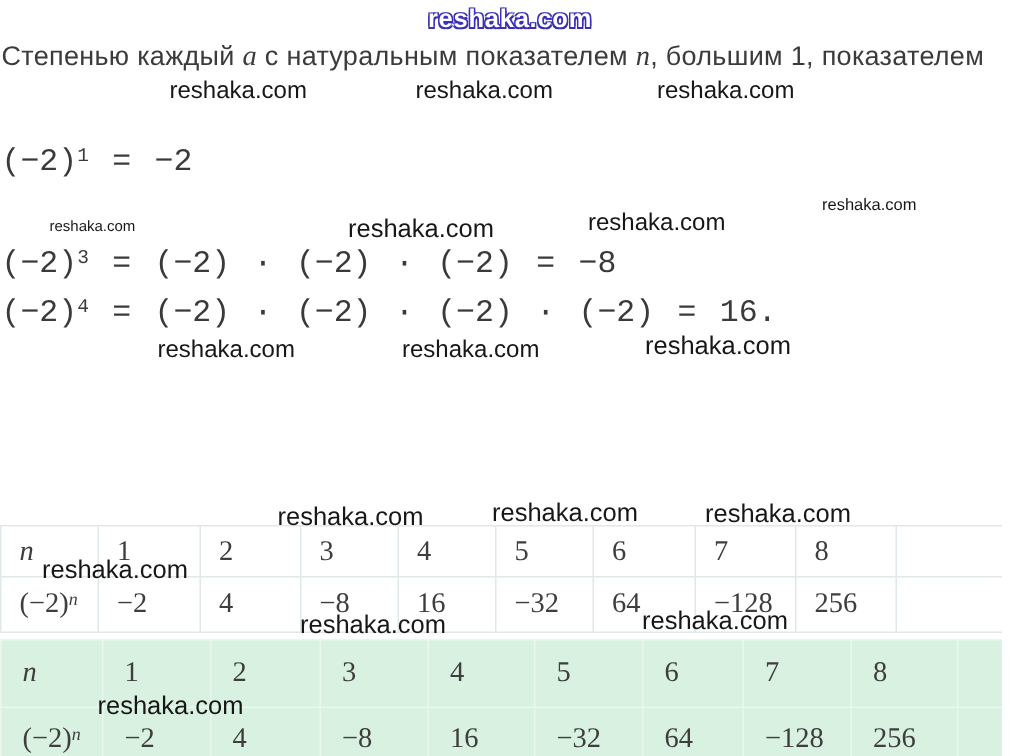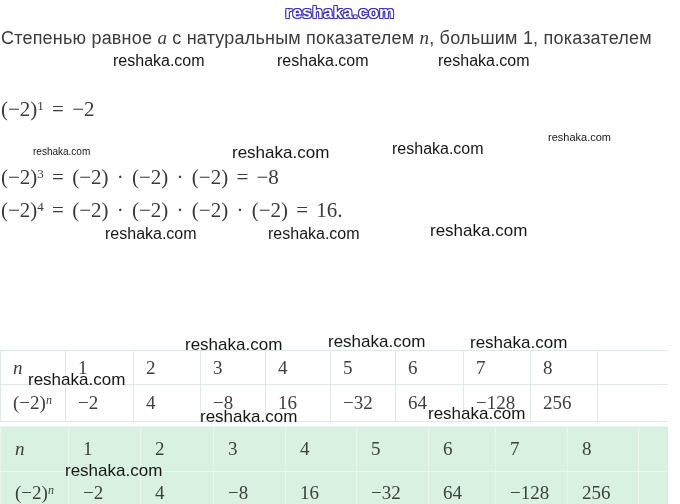--- a/index.html
+++ b/index.html
@@ -37,21 +37,21 @@
   }
   .mvar{
     font-family:"Liberation Serif",serif;
     font-style:italic;
     font-size:19px;
   }
   .mvar sup{font-size:12px;}
   
   .eq{
     position:absolute;left:1px;
-    font-family:Liberation Serif, serif;
+    font-family:Liberation Mono, monospace;
     font-size:21px;
     word-spacing:3px;
     color:#3a3a3a;
     white-space:nowrap;
     line-height:26px;
   }
   .eq sup{
     font-size:13px;
     vertical-align:6px;
     line-height:0;
@@ -76,21 +76,21 @@
   .cell-var{font-style:italic;}
   .cell-label sup{font-size:12px;vertical-align:5px;font-style:italic;}
 </style>
 </head>
 <body>
 
 <div id="page">
 
   <div class="wm-top">reshaka.com</div>
 
-  <div class="intro-line" style="top:27px"><span>Степенью равное </span><span class="mvar">a</span><span> с натуральным показателем </span><span class="mvar">n</span><span>, большим 1, показателем</span></div>
+  <div class="intro-line" style="top:27px"><span>Степенью каждый </span><span class="mvar">a</span><span> с натуральным показателем </span><span class="mvar">n</span><span>, большим 1, показателем</span></div>
 
 
   <div class="eq" style="top:96px"><span>(−2)</span><sup>1</sup><span> = −2</span></div>
   <div class="eq" style="top:164px"><span>(−2)</span><sup>3</sup><span> = (−2) · (−2) · (−2) = −8</span></div>
   <div class="eq" style="top:197px"><span>(−2)</span><sup>4</sup><span> = (−2) · (−2) · (−2) · (−2) = 16.</span></div>
 
   <table class="tbl-plain">
     <colgroup>
       <col style="width:65px">
         <col style="width:68px">

